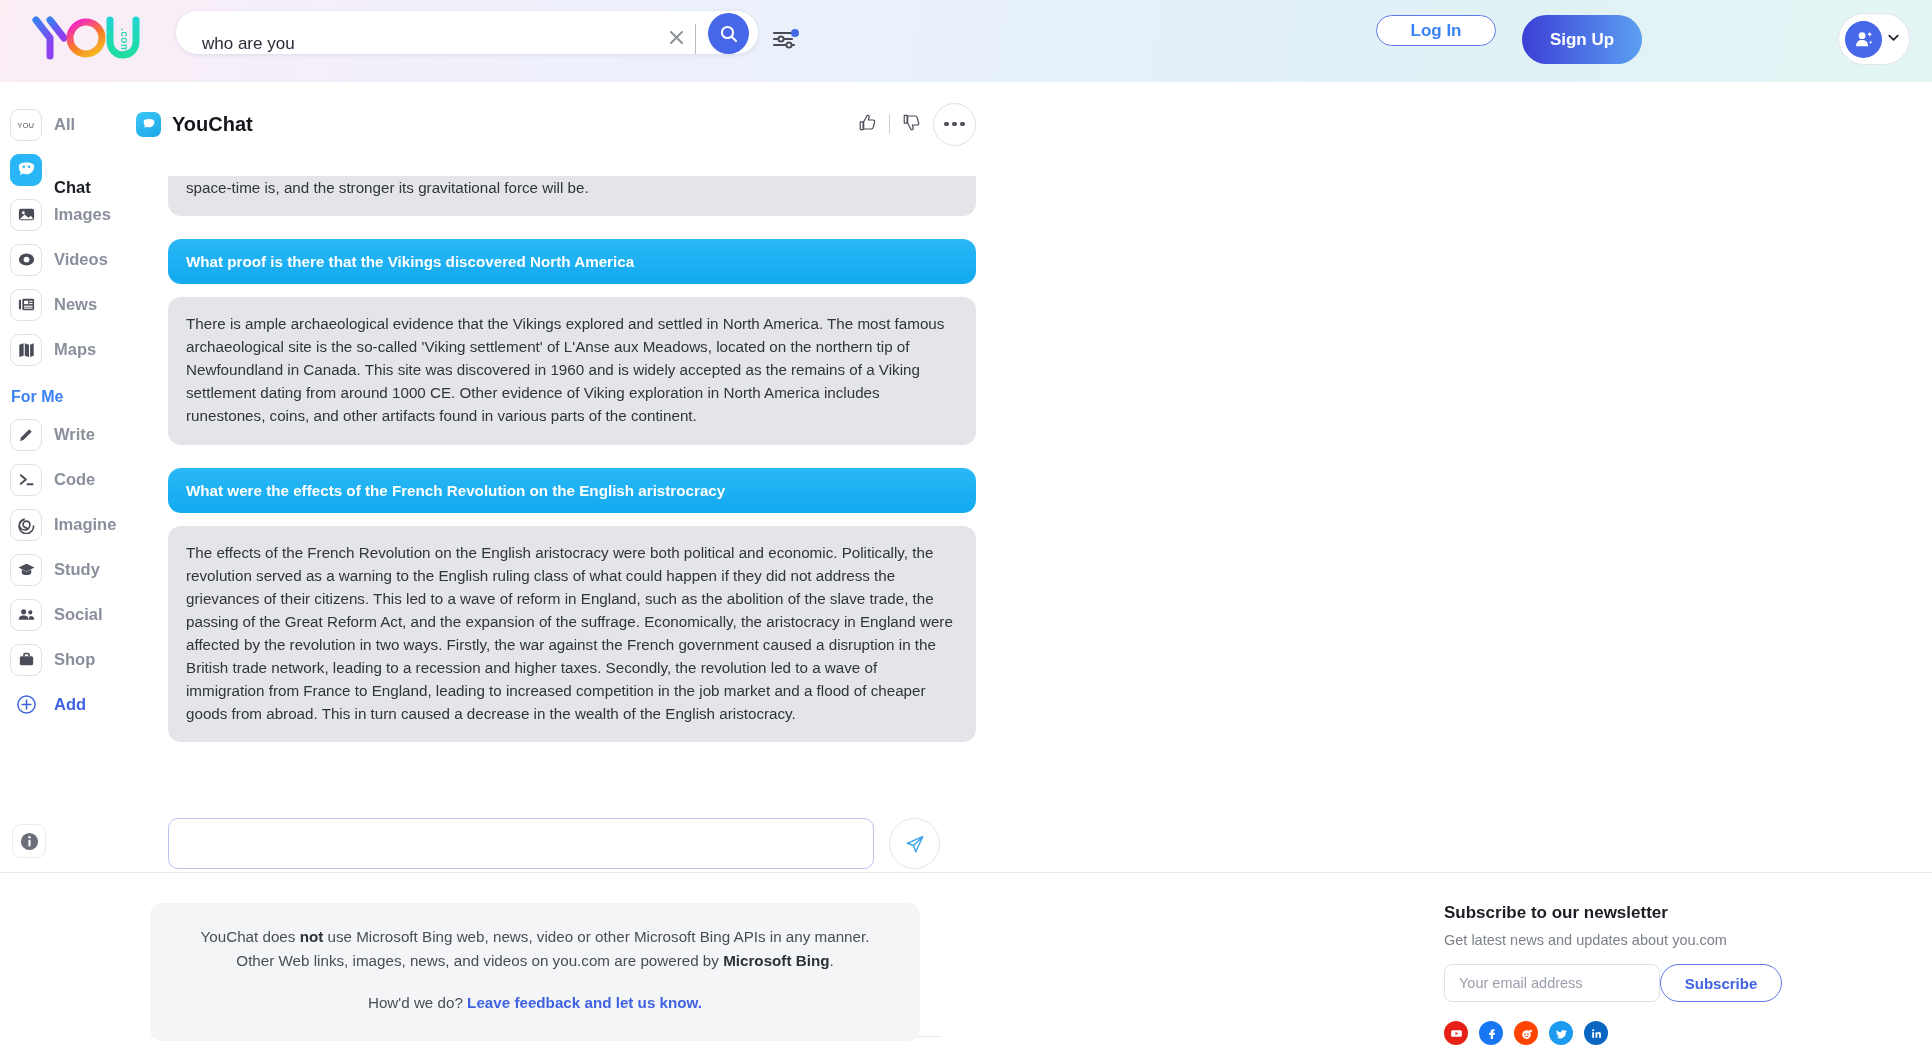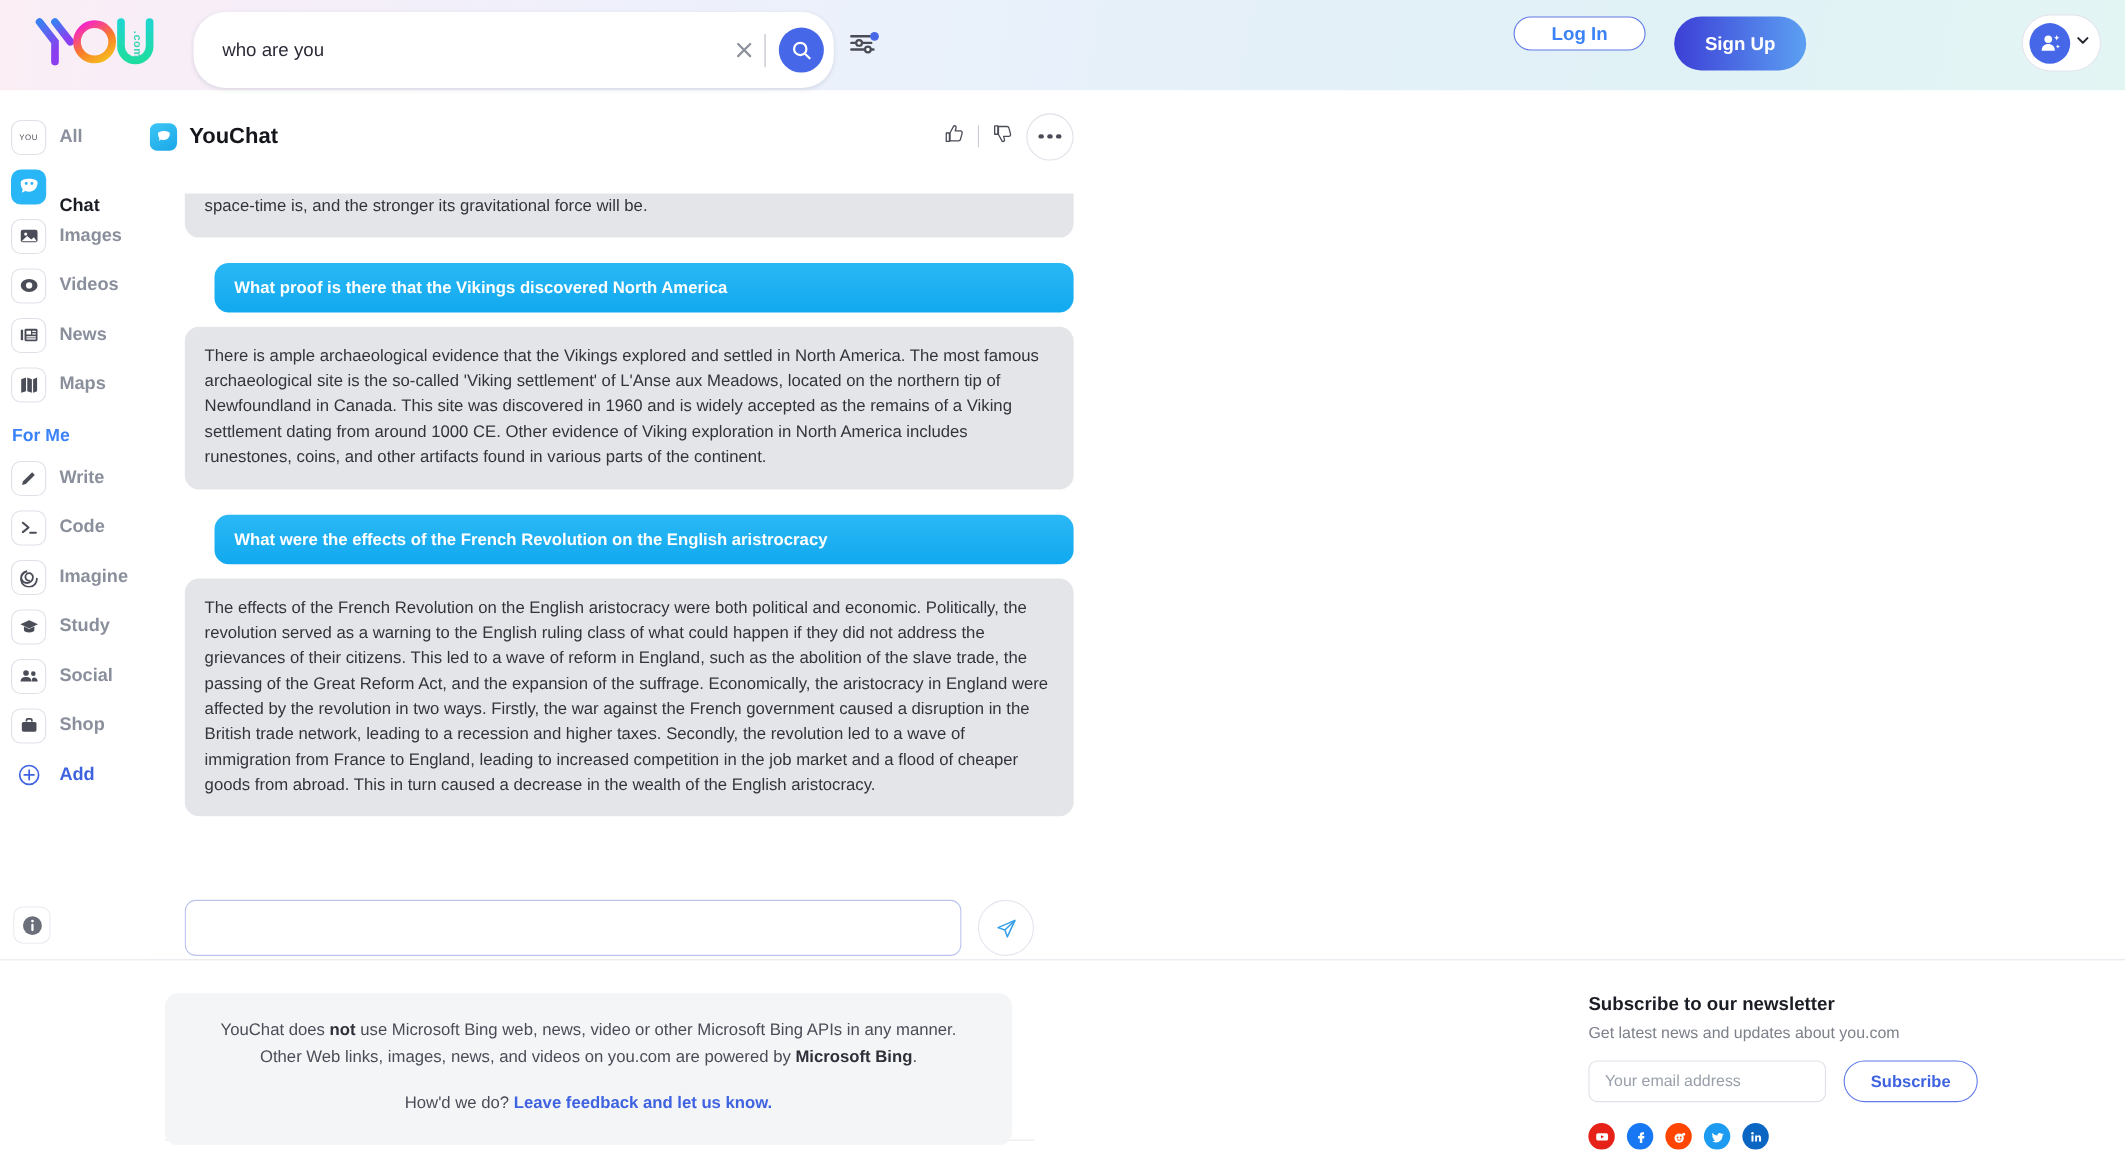--- a/index.html
+++ b/index.html
@@ -28,24 +28,24 @@
   .logo svg { display: block; }
   .logo-com {
     position: absolute; left: 100px; top: 18px;
     font-size: 10px; letter-spacing: .5px;
     color: #3bd4b4; font-weight: 600;
     transform: rotate(90deg); transform-origin: left top;
   }
 
   .searchbar {
     position: absolute; left: 176px; top: 11px;
-    width: 582px; height: 69px;
+    width: 582px; height: 43px;
     background: #ffffff; border-radius: 29px;
     box-shadow: 0 1px 4px rgba(60,64,90,.12);
-    display: flex; align-items: center;
+    display: flex; align-items: flex-end;
   }
   .search-input {
     flex: 1; border: none; outline: none; background: transparent;
     font-size: 17px; color: #2b2b38;
     padding-left: 26px; font-family: "Liberation Sans", sans-serif;
   }
   .search-clear {
     width: 34px; height: 34px; margin-right: 2px;
     display: flex; align-items: center; justify-content: center;
     cursor: pointer;
@@ -164,21 +164,21 @@
   }
 
   .thread {
     position: absolute; top: 94px; left: 0;
     width: 872px; height: 620px; padding: 0 32px;
     overflow: hidden;
   }
   .bubble-q {
     background: linear-gradient(180deg,#2ab8f5 0%,#12a9ef 100%);
     color: #ffffff; font-size: 15.2px; font-weight: 700;
-    border-radius: 13px; padding: 14px 18px; margin-bottom: 13px; margin-left: 27px;
+    border-radius: 13px; padding: 14px 18px; margin-bottom: 13px;
   }
   .bubble-a {
     background: #e4e5e9; color: #32343c;
     font-size: 15.2px; line-height: 1.52;
     border-radius: 13px; padding: 15px 18px 17px; margin-bottom: 23px;
   }
   .bubble-a.clipped {
     margin-top: -44px; padding-top: 44px;
   }
 
@@ -226,21 +226,21 @@
   .bing-sub { font-size: 15.2px; color: #4a4d57; margin-top: 22px; }
   .lnk { color: #3f63e0; font-weight: 700; cursor: pointer; }
   .footer-rule {
     position: absolute; left: 150px; top: 163px;
     width: 790px; height: 1px; background: #e6e8ee;
   }
 
   .news-box { position: absolute; left: 1444px; top: 30px; width: 420px; }
   .news-title { font-size: 17px; font-weight: 700; color: #1b1d24; }
   .news-sub { font-size: 14.5px; color: #7c8089; margin-top: 9px; }
-  .news-row { display: flex; align-items: center; gap: 16px; margin-top: 16px; }
+  .news-row { display: flex; align-items: center; margin-top: 16px; }
   .news-input {
     width: 216px; height: 38px; border: 1px solid #dfe1e8;
     border-radius: 8px; padding: 0 14px; outline: none;
     font-size: 14.5px; color: #2b2b38; background: #fff;
     font-family: "Liberation Sans", sans-serif;
   }
   .news-input::placeholder { color: #9aa0ab; }
   .news-btn {
     width: 122px; height: 38px; border-radius: 19px;
     border: 1px solid #6079e8; background: #fff;

